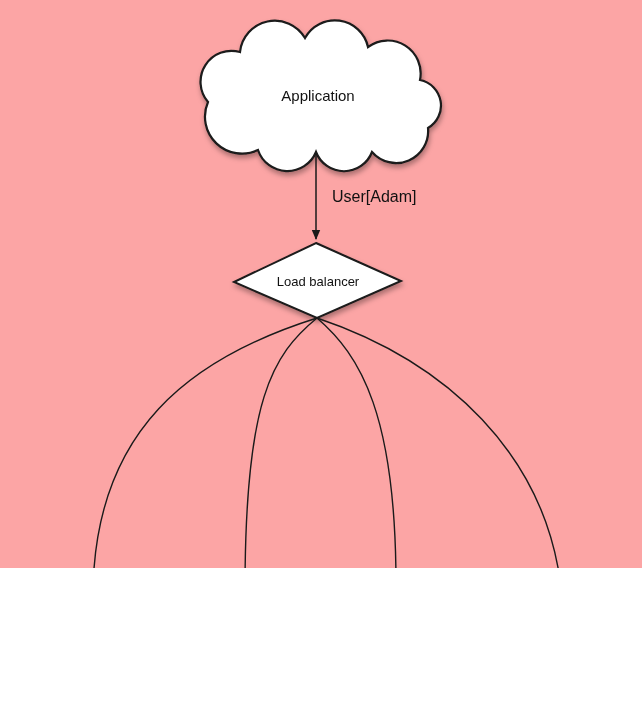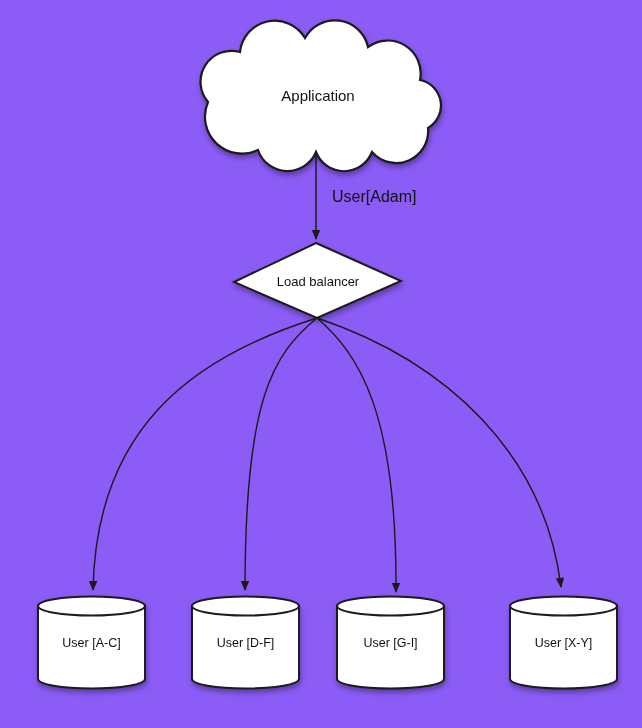--- a/index.html
+++ b/index.html
@@ -3,22 +3,22 @@
 <meta charset="utf-8">
 <style>
   html, body {
     margin: 0;
     padding: 0;
     background: #ffffff;
   }
   .canvas {
     position: relative;
     width: 642px;
-    height: 728px;
-    background: #8b5cf6;
+    height: 568px;
+    background: #fca5a5;
     overflow: hidden;
     font-family: "Liberation Sans", sans-serif;
   }
   svg text {
     font-family: "Liberation Sans", sans-serif;
     fill: #111111;
   }
   .node-shape {
     fill: #ffffff;
     stroke: #1a1a1a;

